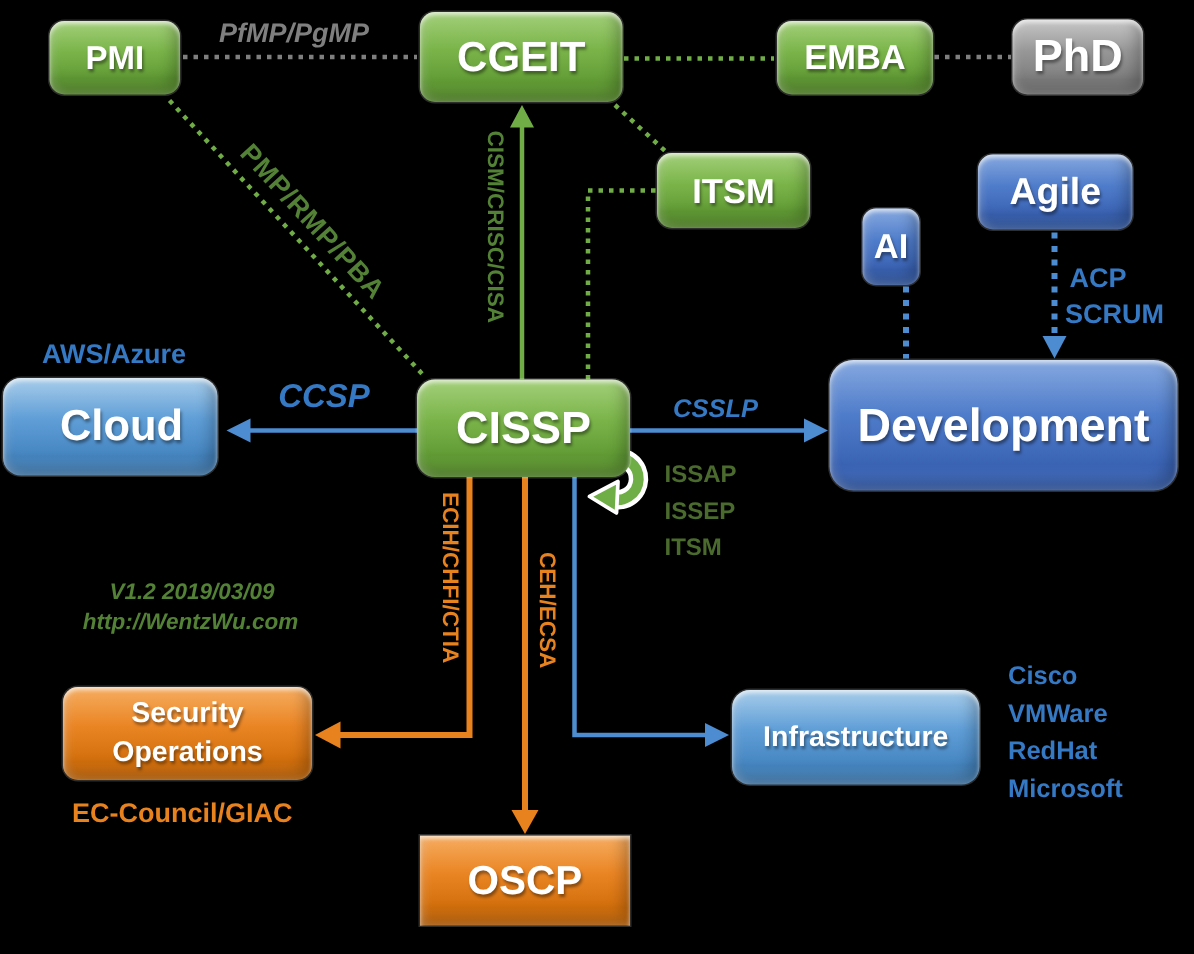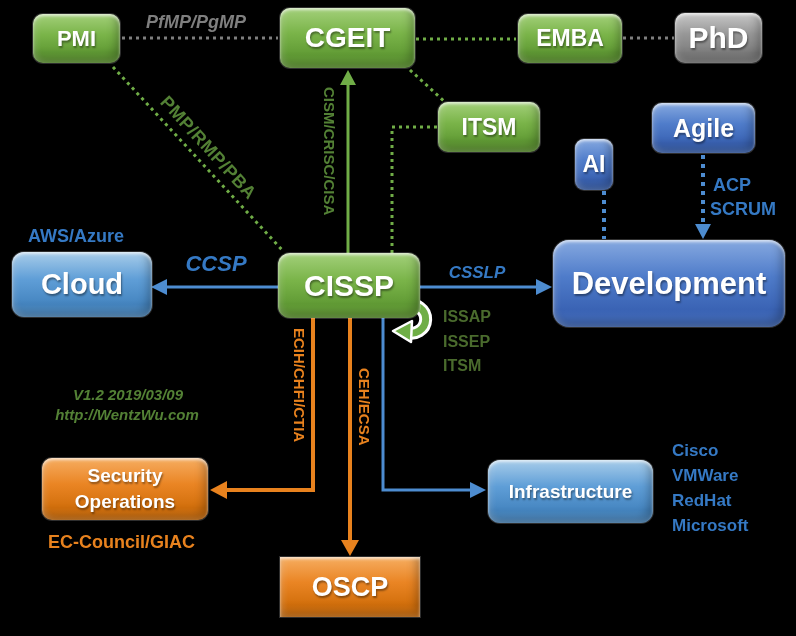--- a/index.html
+++ b/index.html
@@ -92,21 +92,21 @@
     </div>
   <div class="box green" style="left:438px;top:102px;width:102px;height:50px;font-size:23px;">
       <span>ITSM</span>
     </div>
   <div class="box bluedark" style="left:575px;top:139px;width:38px;height:51px;font-size:23px;border-radius:9px;">
       <span>AI</span>
     </div>
   <div class="box bluedark" style="left:652px;top:103px;width:103px;height:50px;font-size:25px;">
       <span>Agile</span>
     </div>
-  <div class="box bluelight" style="left:12px;top:252px;width:140px;height:65px;font-size:29px;border-radius:12px;">
+  <div class="box bluelight" style="left:2px;top:252px;width:128px;height:65px;font-size:29px;border-radius:12px;padding-left:15px;">
       <span>Cloud</span>
     </div>
   <div class="box green" style="left:278px;top:253px;width:142px;height:65px;font-size:30px;border-radius:12px;">
       <span>CISSP</span>
     </div>
   <div class="box bluedark" style="left:553px;top:240px;width:232px;height:87px;font-size:31px;border-radius:16px;">
       <span>Development</span>
     </div>
   <div class="box orange" style="left:42px;top:458px;width:166px;height:62px;font-size:19px;line-height:1.35;flex-direction:column;">
     <span>Security</span>

